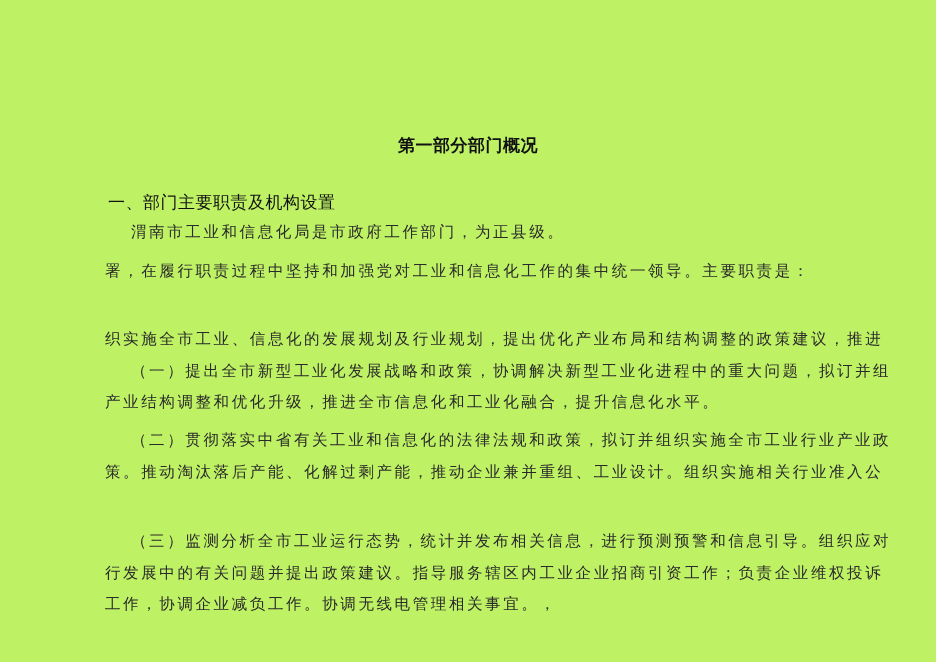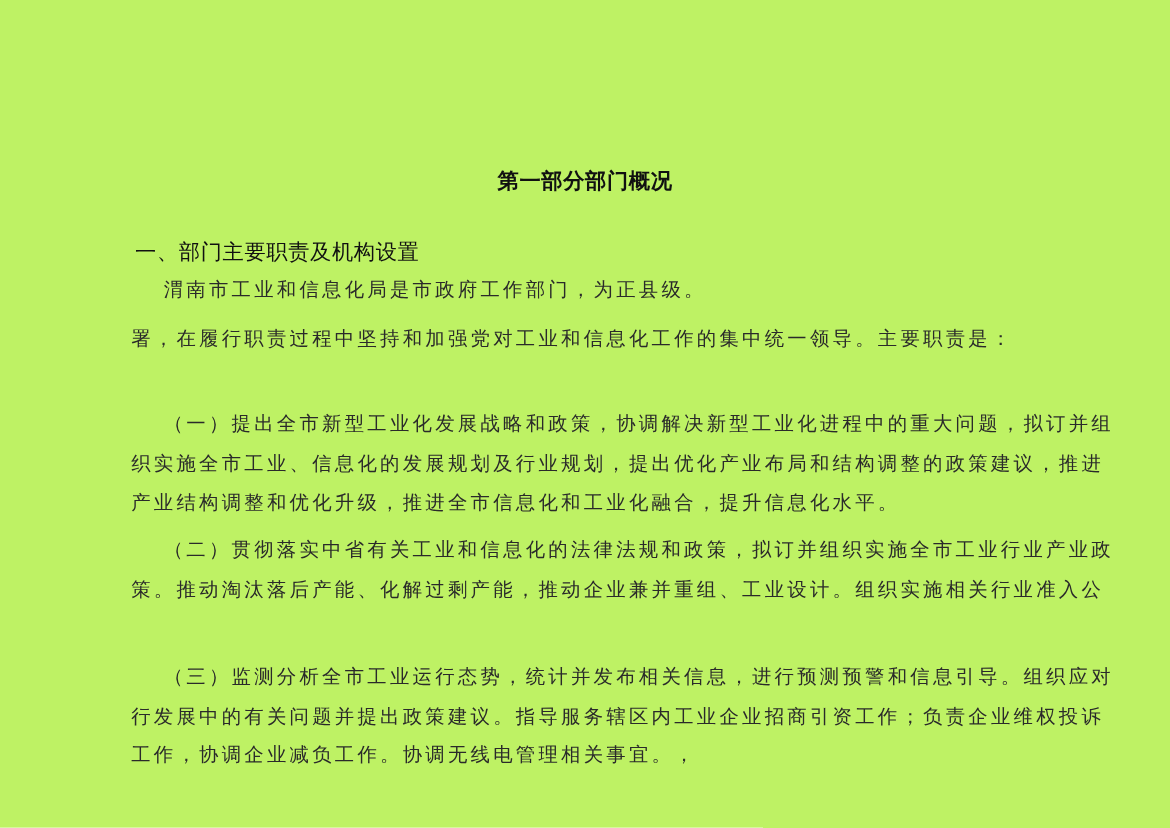--- a/index.html
+++ b/index.html
@@ -77,22 +77,22 @@
 
   <div class="para" style="top: 217px;">
     <span class="line indent">渭南市工业和信息化局是市政府工作部门，为正县级。</span>
   </div>
 
   <div class="para" style="top: 256px;">
     <span class="line">署，在履行职责过程中坚持和加强党对工业和信息化工作的集中统一领导。主要职责是：</span>
   </div>
 
   <div class="para" style="top: 324px;">
+    <span class="line">织实施全市工业、信息化的发展规划及行业规划，提出优化产业布局和结构调整的政策建议，推进</span>
     <span class="line indent">（一）提出全市新型工业化发展战略和政策，协调解决新型工业化进程中的重大问题，拟订并组</span>
-    <span class="line">织实施全市工业、信息化的发展规划及行业规划，提出优化产业布局和结构调整的政策建议，推进</span>
     <span class="line">产业结构调整和优化升级，推进全市信息化和工业化融合，提升信息化水平。</span>
   </div>
 
   <div class="para" style="top: 425px;">
     <span class="line indent">（二）贯彻落实中省有关工业和信息化的法律法规和政策，拟订并组织实施全市工业行业产业政</span>
     <span class="line">策。推动淘汰落后产能、化解过剩产能，推动企业兼并重组、工业设计。组织实施相关行业准入公</span>
   </div>
 
   <div class="para" style="top: 526px;">
     <span class="line indent">（三）监测分析全市工业运行态势，统计并发布相关信息，进行预测预警和信息引导。组织应对</span>

